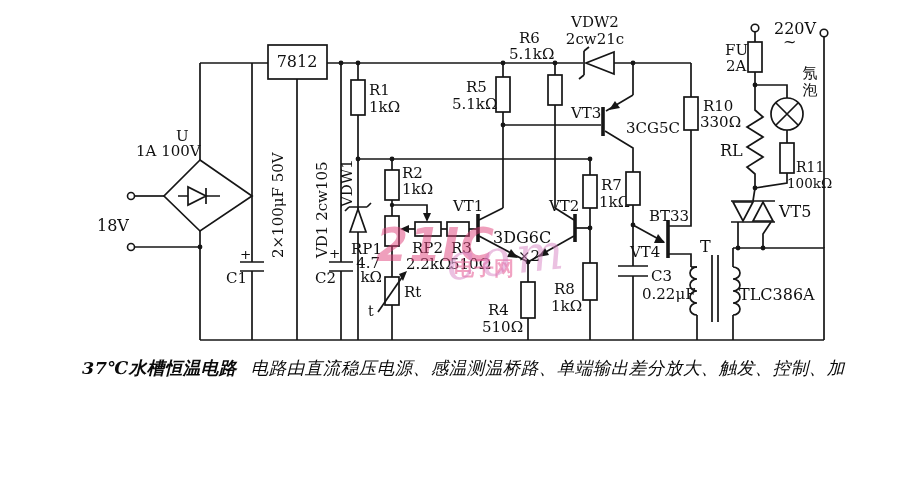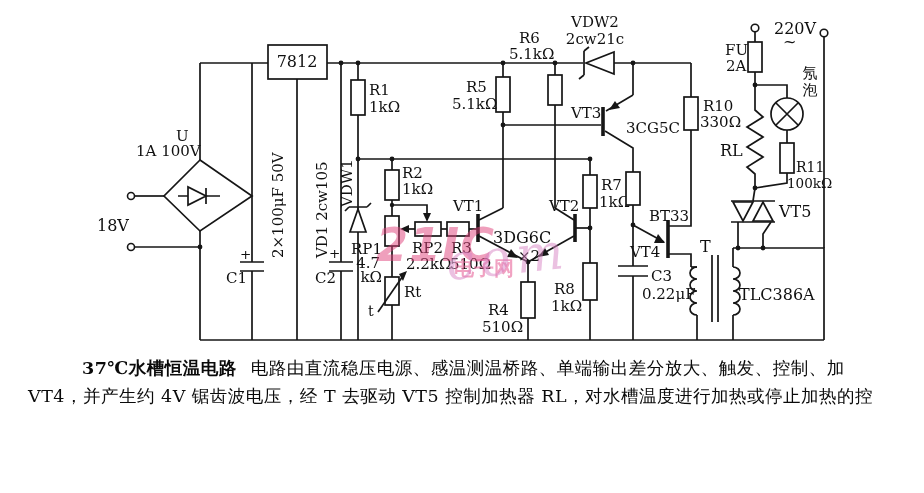--- a/index.html
+++ b/index.html
@@ -12,21 +12,21 @@
   .dot{fill:#161616;stroke:none;}
   .ah{fill:#161616;stroke:none;}
   .term{fill:#ffffff;stroke:#161616;stroke-width:1.6;}
   .t16{font-size:16px;} .t14{font-size:14px;} .t13{font-size:13.5px;}
   .vert{font-size:15px;}
   #watermark{position:absolute;left:376px;top:216px;width:240px;height:78px;pointer-events:none;font-family:"DejaVu Sans",sans-serif;text-align:right;}
   #wm-brand{position:absolute;left:0;top:2px;font-size:46px;font-weight:bold;letter-spacing:1px;color:#e0427c;opacity:.5;font-style:italic;}
   #wm-site{position:absolute;left:78px;top:8px;font-size:20px;font-weight:bold;color:#e8659a;opacity:.6;margin-top:31px;}
   #wm-com{position:absolute;left:70px;top:12px;font-size:50px;font-style:italic;font-family:"DejaVu Serif",serif;color:#d884c4;opacity:.5;letter-spacing:6px;transform:rotate(-6deg);}
   #caption{position:absolute;left:28px;top:354px;width:882px;font-family:"DejaVu Serif",serif;font-size:17.5px;color:#0a0a0a;letter-spacing:.5px;}
-  .cap-line{line-height:28px;white-space:nowrap;}
+  .cap-line{line-height:28px;white-space:nowrap;font-style:italic;}
   .cap-first{padding-left:54px;}
   .cap-head{font-weight:bold;margin-right:14px;}
 </style>
 </head>
 <body>
 
 <div id="stage">
 
 <svg width="924" height="352" viewBox="0 0 924 352">
 
@@ -291,16 +291,15 @@
 <div id="watermark">
   <span id="wm-brand">21IC</span>
   <span id="wm-site">电子网</span>
   <span id="wm-com">com</span>
 </div>
 
 <div id="caption">
   <div class="cap-line cap-first">
     <span class="cap-head">37℃水槽恒温电路</span><span>电路由直流稳压电源、感温测温桥路、单端输出差分放大、触发、控制、加</span>
   </div>
-  <div class="cap-line">VT4，并产生约 4V 锯齿波电压，经 T 去驱动 VT5 控制加热器 RL，对水槽温度进行加热或停止加热的控</div>
 </div>
 
 </div>
 
 </body></html>

